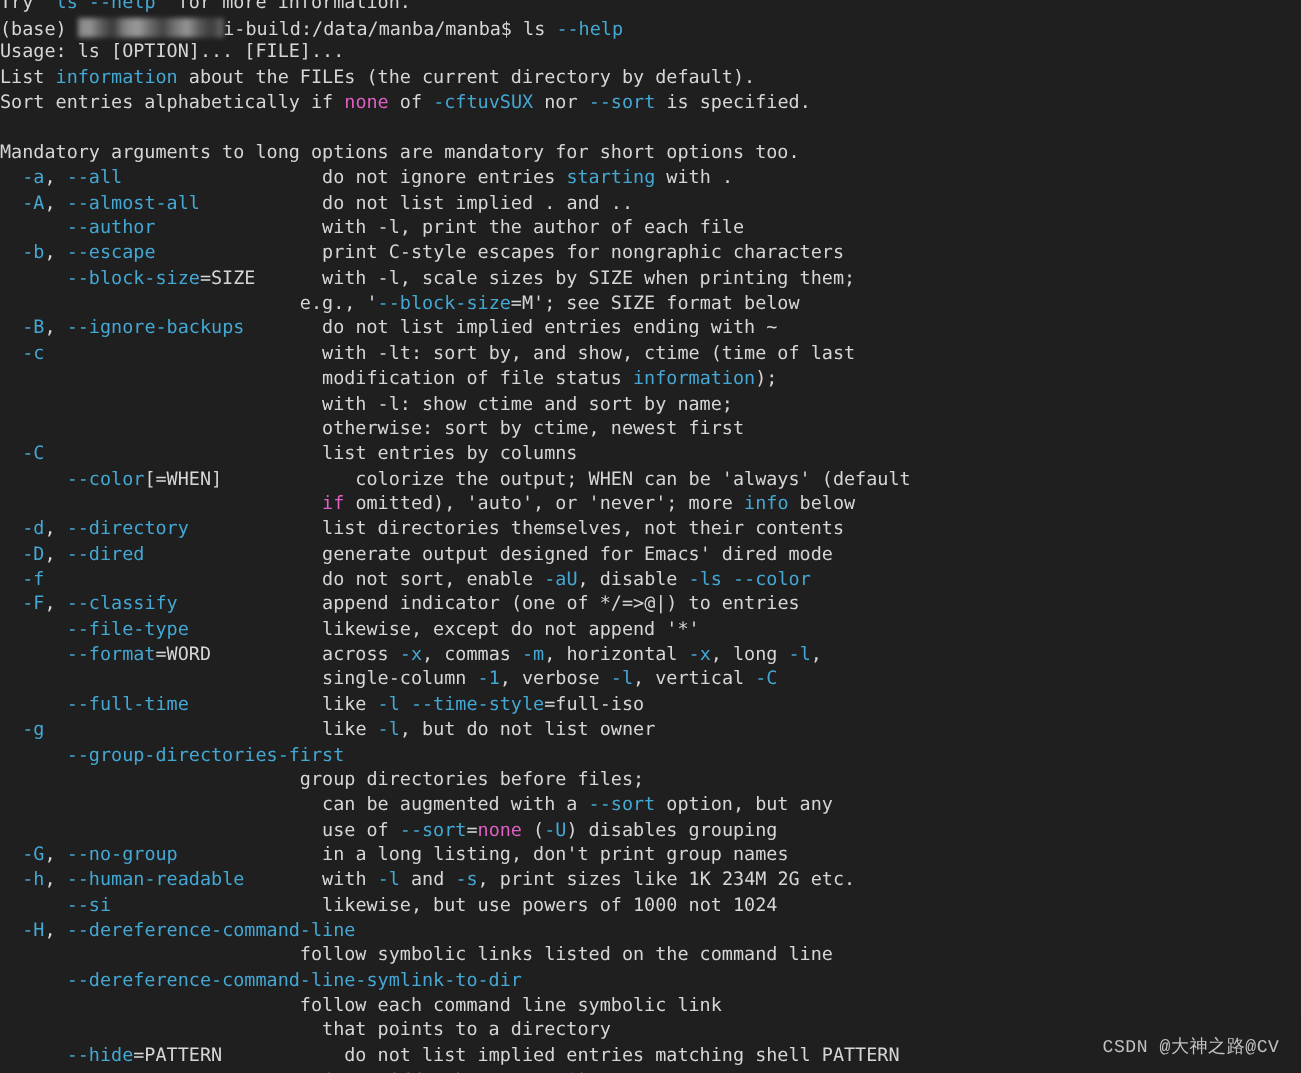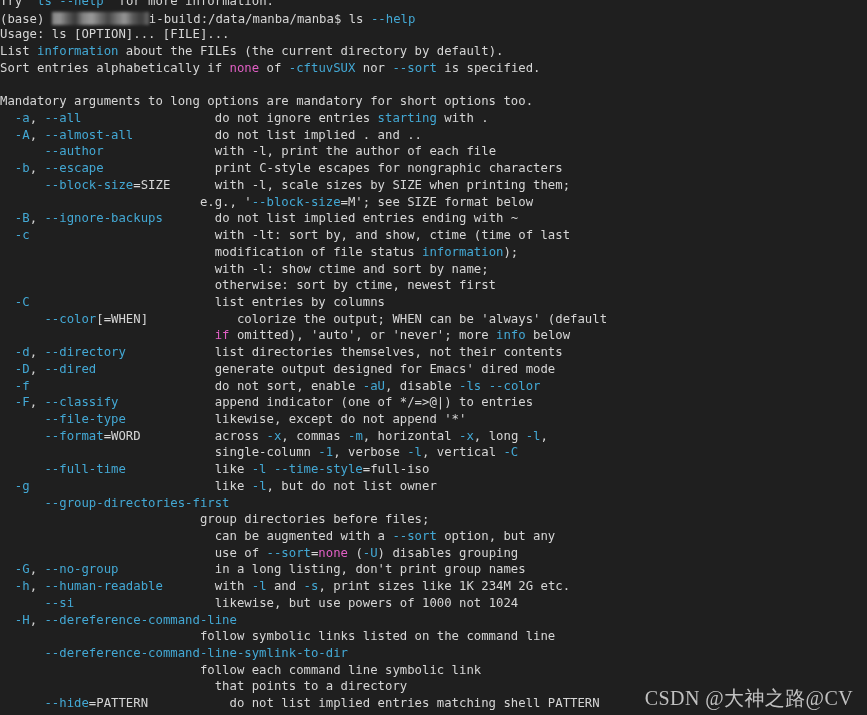--- a/index.html
+++ b/index.html
@@ -60,22 +60,22 @@
         #3d3d3d 92%,
         #707070 100%);
     filter: blur(1.6px);
     opacity: 0.95;
   }
 
   #watermark {
     position: absolute;
     right: 14px;
     bottom: 8px;
-    font-family: Liberation Serif, serif;
-    font-size: 20px;
+    font-family: Liberation Mono, monospace;
+    font-size: 12px;
     color: #cfcfcf;
     opacity: 0.92;
     letter-spacing: 0.4px;
     white-space: pre;
   }
 </style>
 </head>
 <body>
 
 <div id="terminal">

